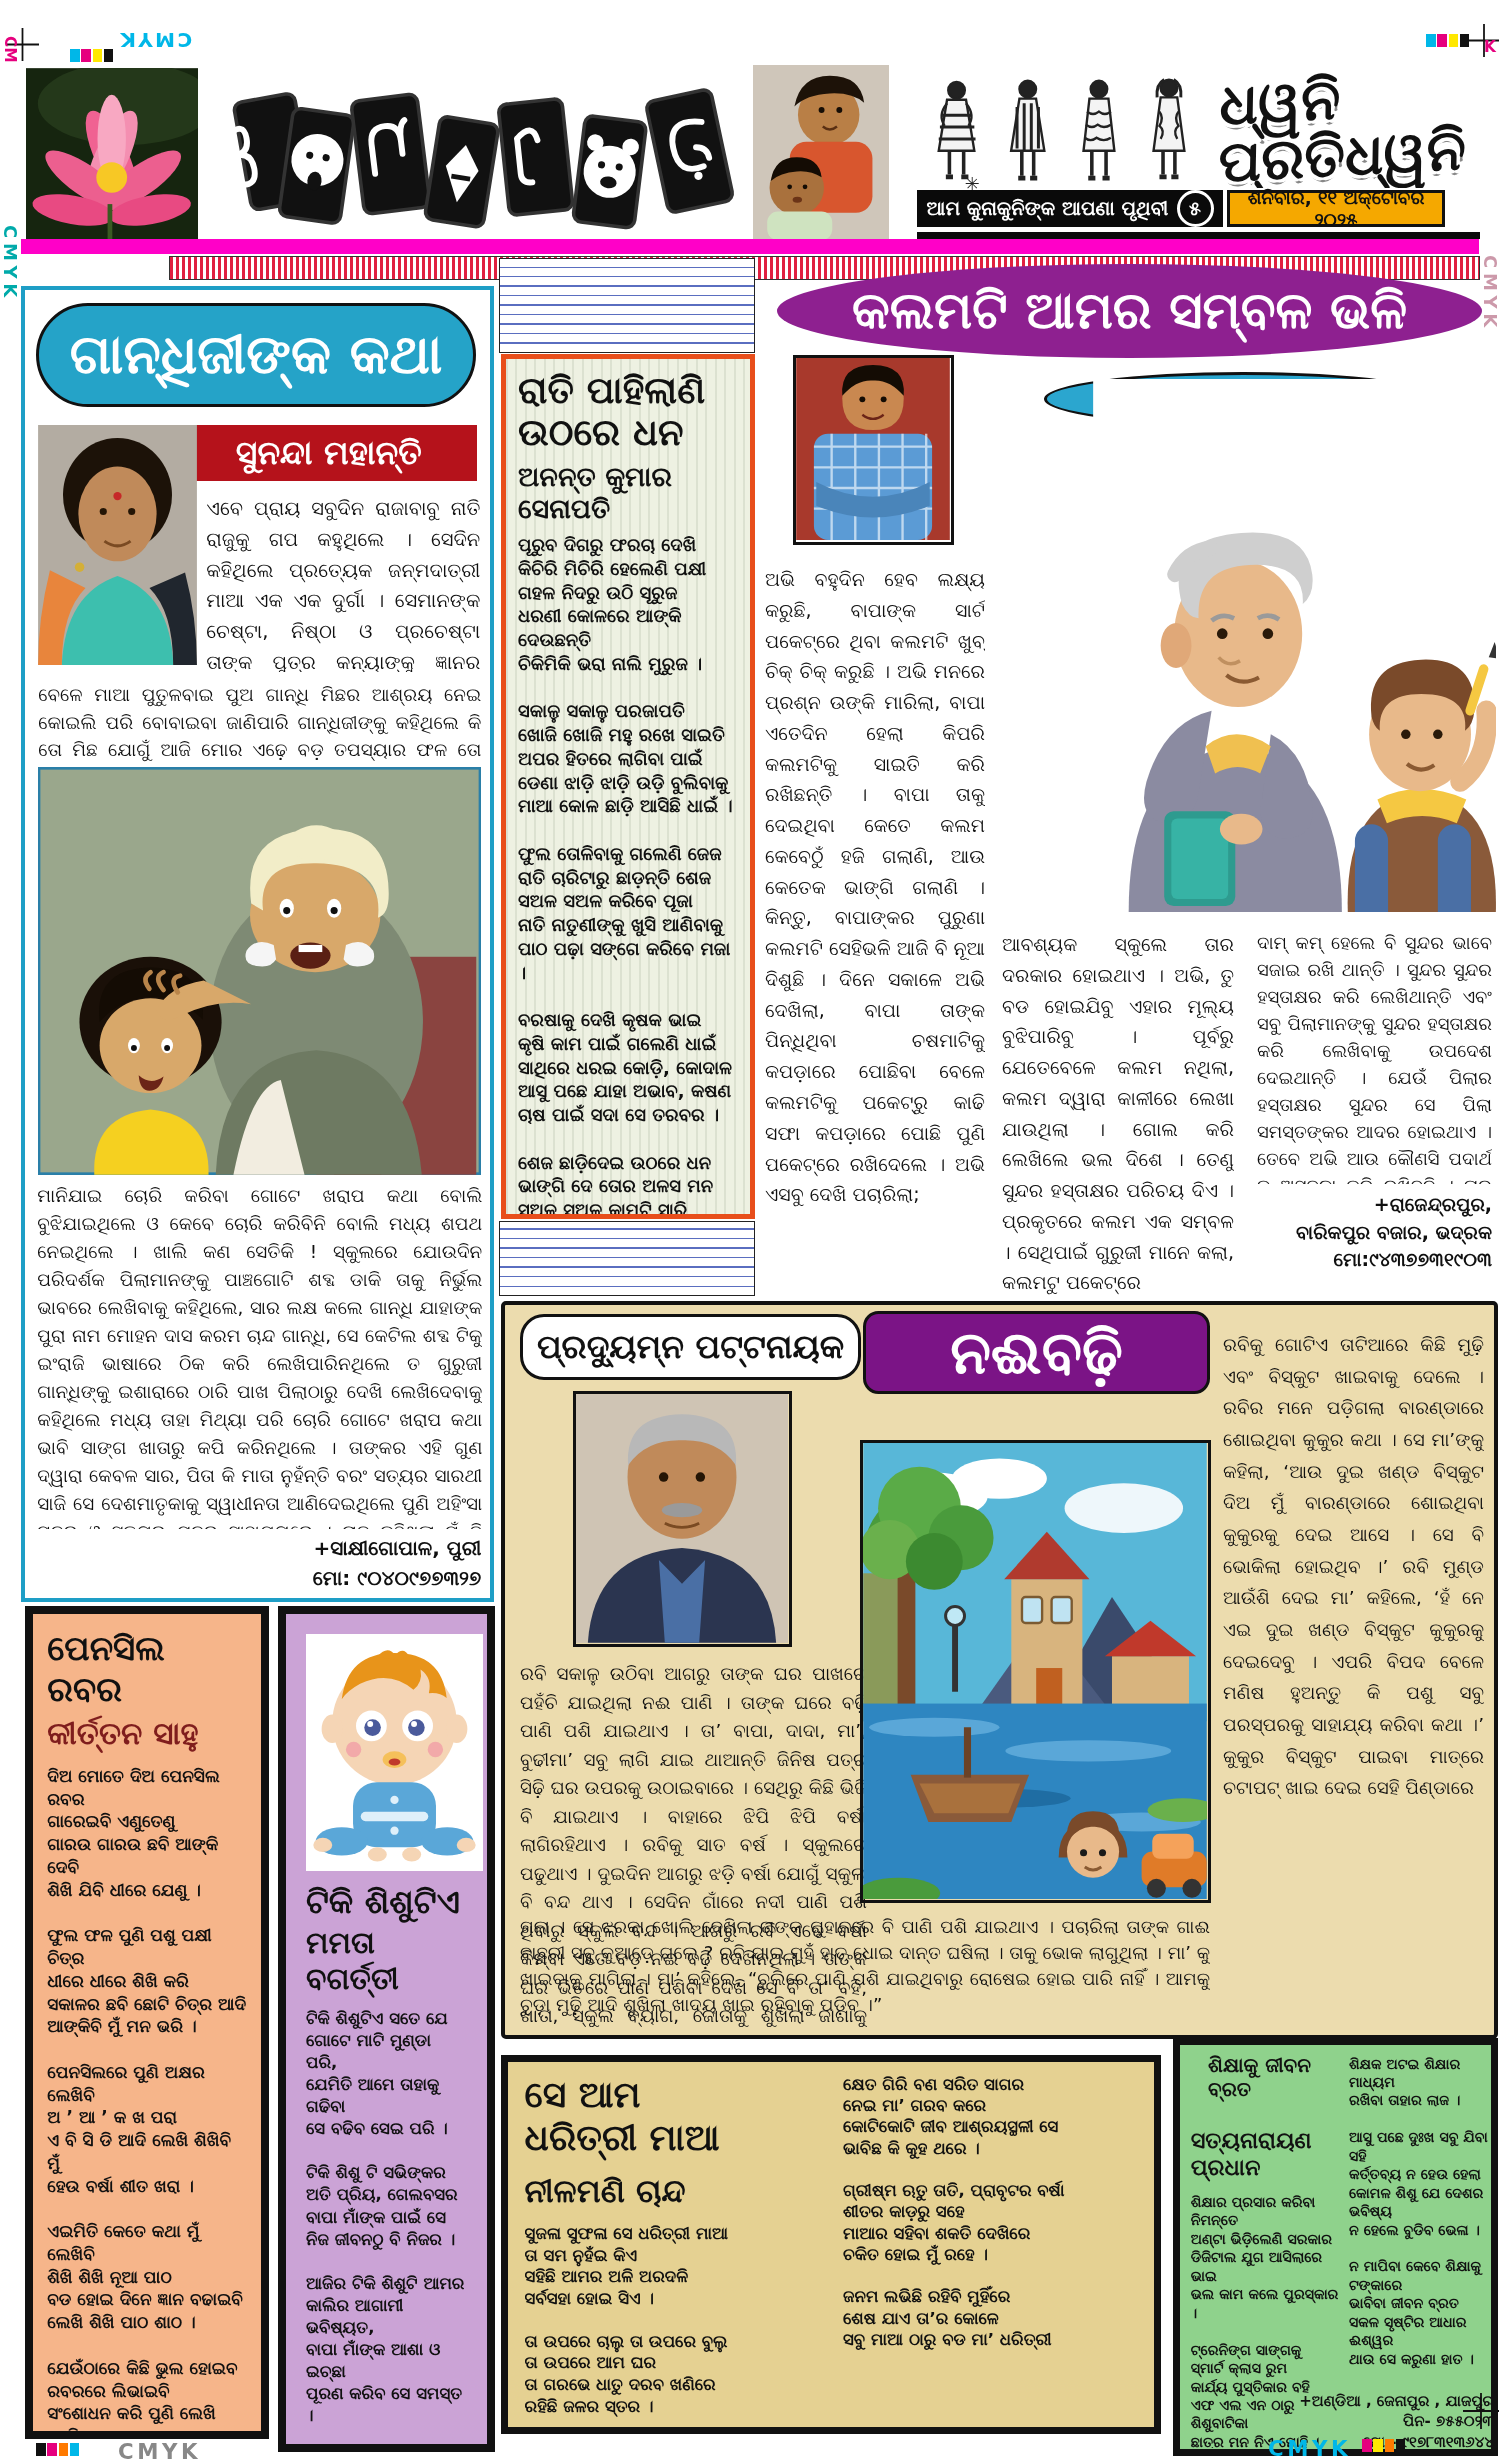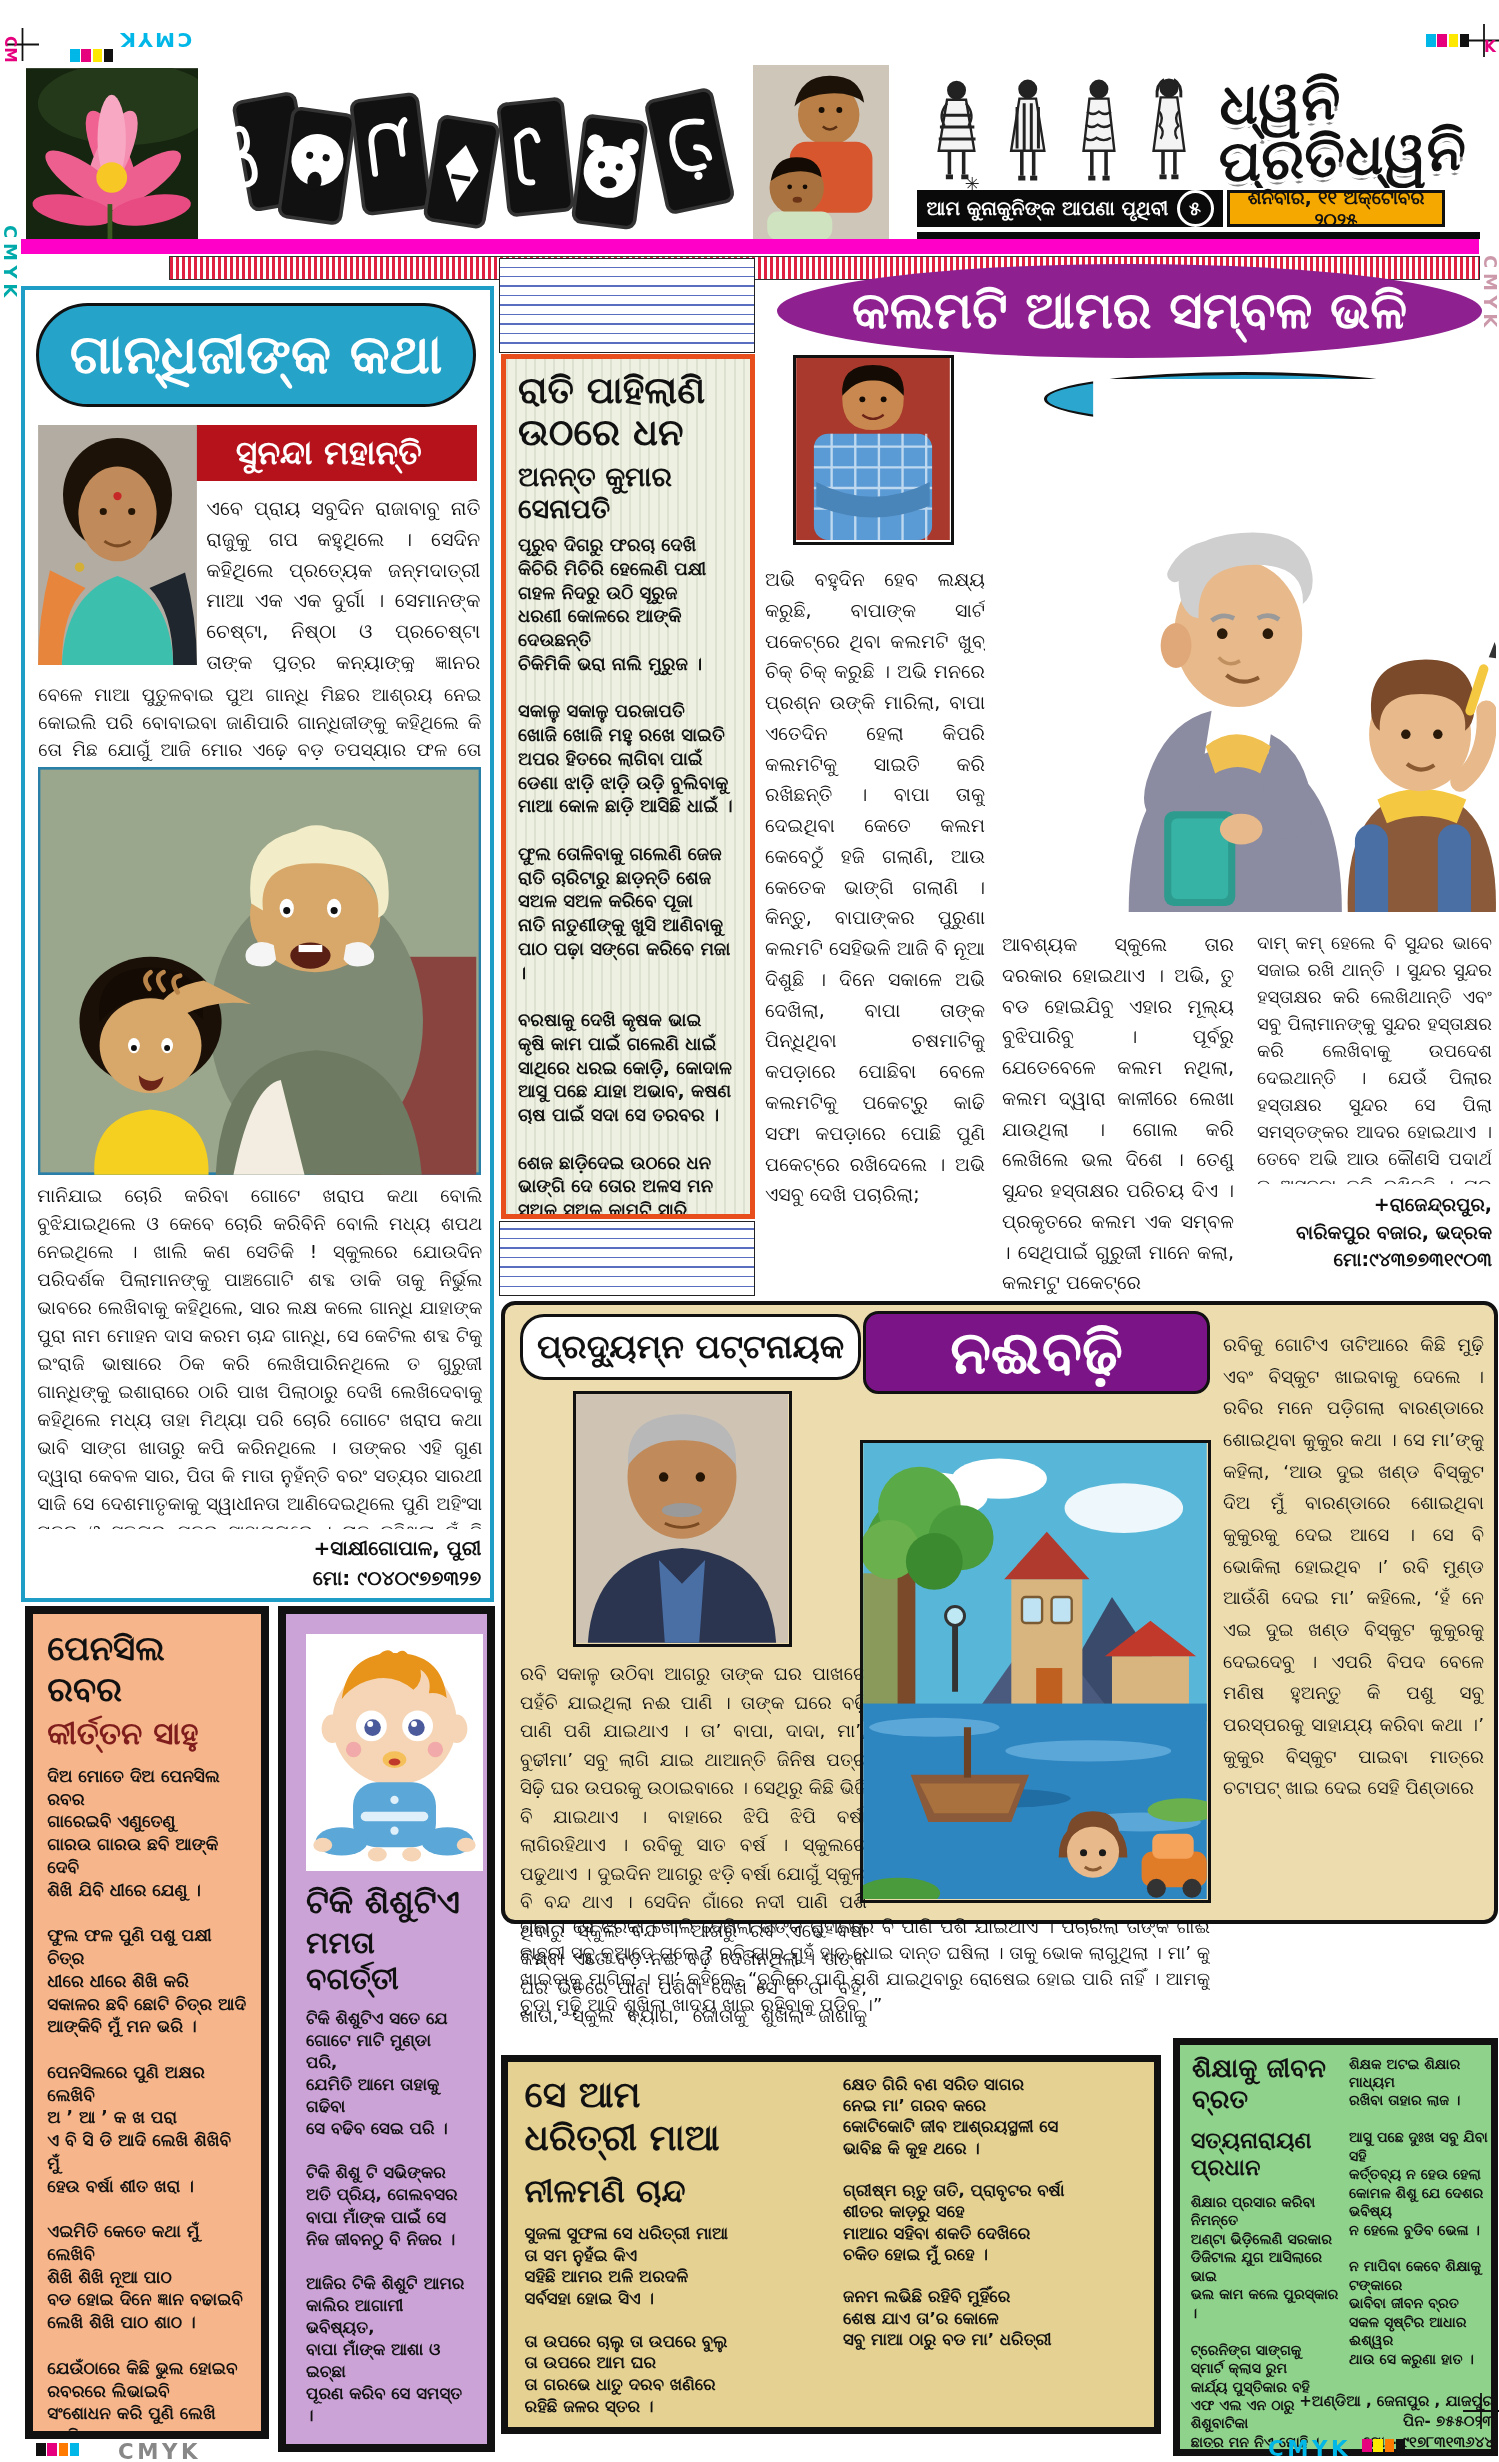--- a/index.html
+++ b/index.html
@@ -336,21 +336,21 @@
   </svg>
 </div>
 
 <div class="abs body-txt just" style="left:765px;top:564px;width:220px;height:732px;font-size:19px;line-height:1.62;">ଅଭି ବହୁଦିନ ହେବ ଲକ୍ଷ୍ୟ କରୁଛି, ବାପାଙ୍କ ସାର୍ଟ ପକେଟ୍‌ରେ ଥିବା କଲମଟି ଖୁବ୍ ଚିକ୍ ଚିକ୍ କରୁଛି । ଅଭି ମନରେ ପ୍ରଶ୍ନ ଉଙ୍କି ମାରିଲା, ବାପା ଏତେଦିନ ହେଲା କିପରି କଲମଟିକୁ ସାଇତି କରି ରଖିଛନ୍ତି । ବାପା ତାକୁ ଦେଇଥିବା କେତେ କଲମ କେବେଠୁଁ ହଜି ଗଲାଣି, ଆଉ କେତେକ ଭାଙ୍ଗି ଗଲାଣି । କିନ୍ତୁ, ବାପାଙ୍କର ପୁରୁଣା କଲମଟି ସେହିଭଳି ଆଜି ବି ନୂଆ ଦିଶୁଛି । ଦିନେ ସକାଳେ ଅଭି ଦେଖିଲା, ବାପା ତାଙ୍କ ପିନ୍ଧିଥିବା ଚଷମାଟିକୁ କପଡ଼ାରେ ପୋଛିବା ବେଳେ କଲମଟିକୁ ପକେଟ୍‌ରୁ କାଢି ସଫା କପଡ଼ାରେ ପୋଛି ପୁଣି ପକେଟ୍‌ରେ ରଖିଦେଲେ । ଅଭି ଏସବୁ ଦେଖି ପଚାରିଲା;</div>
 <div class="abs body-txt just" style="left:1002px;top:929px;width:232px;height:367px;font-size:19px;line-height:1.62;">ଆବଶ୍ୟକ ସ୍କୁଲେ ତାର ଦରକାର ହୋଇଥାଏ । ଅଭି, ତୁ ବଡ ହୋଇଯିବୁ ଏହାର ମୂଲ୍ୟ ବୁଝିପାରିବୁ । ପୂର୍ବରୁ ଯେତେବେଳେ କଲମ ନଥିଲା, କଲମ ଦ୍ୱାରା କାଳୀରେ ଲେଖା ଯାଉଥିଲା । ଗୋଲ କରି ଲେଖିଲେ ଭଲ ଦିଶେ । ତେଣୁ ସୁନ୍ଦର ହସ୍ତାକ୍ଷର ପରିଚୟ ଦିଏ । ପ୍ରକୃତରେ କଲମ ଏକ ସମ୍ବଳ । ସେଥିପାଇଁ ଗୁରୁଜୀ ମାନେ କଲା, କଲମଟୁ ପକେଟ୍‌ରେ</div>
 <div class="abs body-txt just" style="left:1257px;top:929px;width:235px;height:255px;font-size:18px;line-height:1.5;">ଦାମ୍ କମ୍ ହେଲେ ବି ସୁନ୍ଦର ଭାବେ ସଜାଇ ରଖି ଥାନ୍ତି । ସୁନ୍ଦର ସୁନ୍ଦର ହସ୍ତାକ୍ଷର କରି ଲେଖିଥାନ୍ତି ଏବଂ ସବୁ ପିଲାମାନଙ୍କୁ ସୁନ୍ଦର ହସ୍ତାକ୍ଷର କରି ଲେଖିବାକୁ ଉପଦେଶ ଦେଇଥାନ୍ତି । ଯେଉଁ ପିଲାର ହସ୍ତାକ୍ଷର ସୁନ୍ଦର ସେ ପିଲା ସମସ୍ତଙ୍କର ଆଦର ହୋଇଥାଏ । ତେବେ ଅଭି ଆଉ କୌଣସି ପଦାର୍ଥ କୁ ଅସଜଡା କରି ରଖିବନି । ତାର ବହି, ଖାତା ସହ ପେନ୍ ସିଲ ଓ କଲମକୁ ସାଇତି କରି ରଖିବାକୁ ନିଷ୍ପତି ନେଲା । ବାପାଙ୍କ କଲମ ତାକୁ ନୂଆ ଶିକ୍ଷା ଦେଲା ।</div>
 <div class="abs sign-txt pre" style="left:1255px;top:1191px;width:237px;font-size:19px;line-height:1.45;">+ରାଜେନ୍ଦ୍ରପୁର,
 ବାରିକପୁର ବଜାର, ଭଦ୍ରକ
 ମୋ:୯୪୩୭୭୩୧୯୦୩</div>
 
-<div class="abs" style="left:501px;top:1301px;width:997px;height:623px;background:#ecdcae;border:4.7px solid #111;border-radius:14px;">
+<div class="abs" style="left:501px;top:1301px;width:997px;height:738px;background:#ecdcae;border:4.7px solid #111;border-radius:5px;">
   <div class="abs ctr" style="left:15px;top:9px;width:341px;height:66px;background:#fff;border:3.6px solid #111;border-radius:24px;">
     <span style="font-size:33px;font-weight:800;color:#111;">ପ୍ରଦ୍ୟୁମ୍ନ ପଟ୍ଟନାୟକ</span>
   </div>
   <div class="abs" style="left:68px;top:86px;width:219px;height:256px;border:3.6px solid #111;">
     <svg width="212" height="249" viewBox="0 0 358 420">
       <rect width="358" height="420" fill="#cfc4b4"></rect>
       <ellipse cx="179" cy="140" rx="92" ry="104" fill="#c08a5a"></ellipse>
       <path d="M88 120 q-6 -84 91 -86 q97 2 91 86 q-30 -44 -91 -42 q-60 -2 -91 42z" fill="#b8b8b8"></path>
       <circle cx="148" cy="140" r="8" fill="#241505"></circle>
         <circle cx="210" cy="140" r="8" fill="#241505"></circle>
@@ -522,21 +522,21 @@
 ମାଆର ସହିବା ଶକତି ଦେଖିରେ
 ଚକିତ ହୋଇ ମୁଁ ରହେ ।
 
 ଜନମ ଲଭିଛି ରହିବି ମୁହିଁରେ
 ଶେଷ ଯାଏ ତା’ର କୋଳେ
 ସବୁ ମାଆ ଠାରୁ ବଡ ମା’ ଧରିତ୍ରୀ
 ତା ଧୂଳି ମଥାରେ ବୋଲେ ।</div>
 </div>
 
 <div class="abs" style="left:1173px;top:2038px;width:325px;height:418px;background:#8fd28c;border:7.1px solid #111;box-sizing:border-box;overflow:hidden;">
-  <div class="abs" style="left:12px;top:8.3px;width:148px;font-size:26px;font-weight:800;line-height:1.2;color:#111;">ଶିକ୍ଷାକୁ ଜୀବନ ବ୍ରତ</div>
+  <div class="abs" style="left:28px;top:8.3px;width:148px;font-size:20px;font-weight:800;line-height:1.2;color:#111;">ଶିକ୍ଷାକୁ ଜୀବନ ବ୍ରତ</div>
   <div class="abs" style="left:10.7px;top:82px;width:148px;font-size:22.5px;font-weight:800;line-height:1.2;color:#111;">ସତ୍ୟନାରାୟଣ ପ୍ରଧାନ</div>
   <div class="abs pre poem-txt" style="left:10.7px;top:148px;width:148px;height:255px;font-size:14.2px;line-height:1.3;">ଶିକ୍ଷାର ପ୍ରସାର କରିବା ନିମନ୍ତେ
 ଅଣ୍ଟା ଭିଡ଼ିଲେଣି ସରକାର
 ଡିଜିଟାଲ ଯୁଗ ଆସିଲାରେ ଭାଇ
 ଭଲ କାମ କଲେ ପୁରସ୍କାର ।
 
 ଟ୍ରେନିଙ୍ଗ ସାଙ୍ଗକୁ ସ୍ମାର୍ଟ କ୍ଲାସ ରୁମ
 କାର୍ଯ୍ୟ ପୁସ୍ତିକାର ବହି
 ଏଫ ଏଲ ଏନ ଠାରୁ ଶିଶୁବାଟିକା
 ଛାତ୍ର ମନ ନିଏ ମୋହି ।

